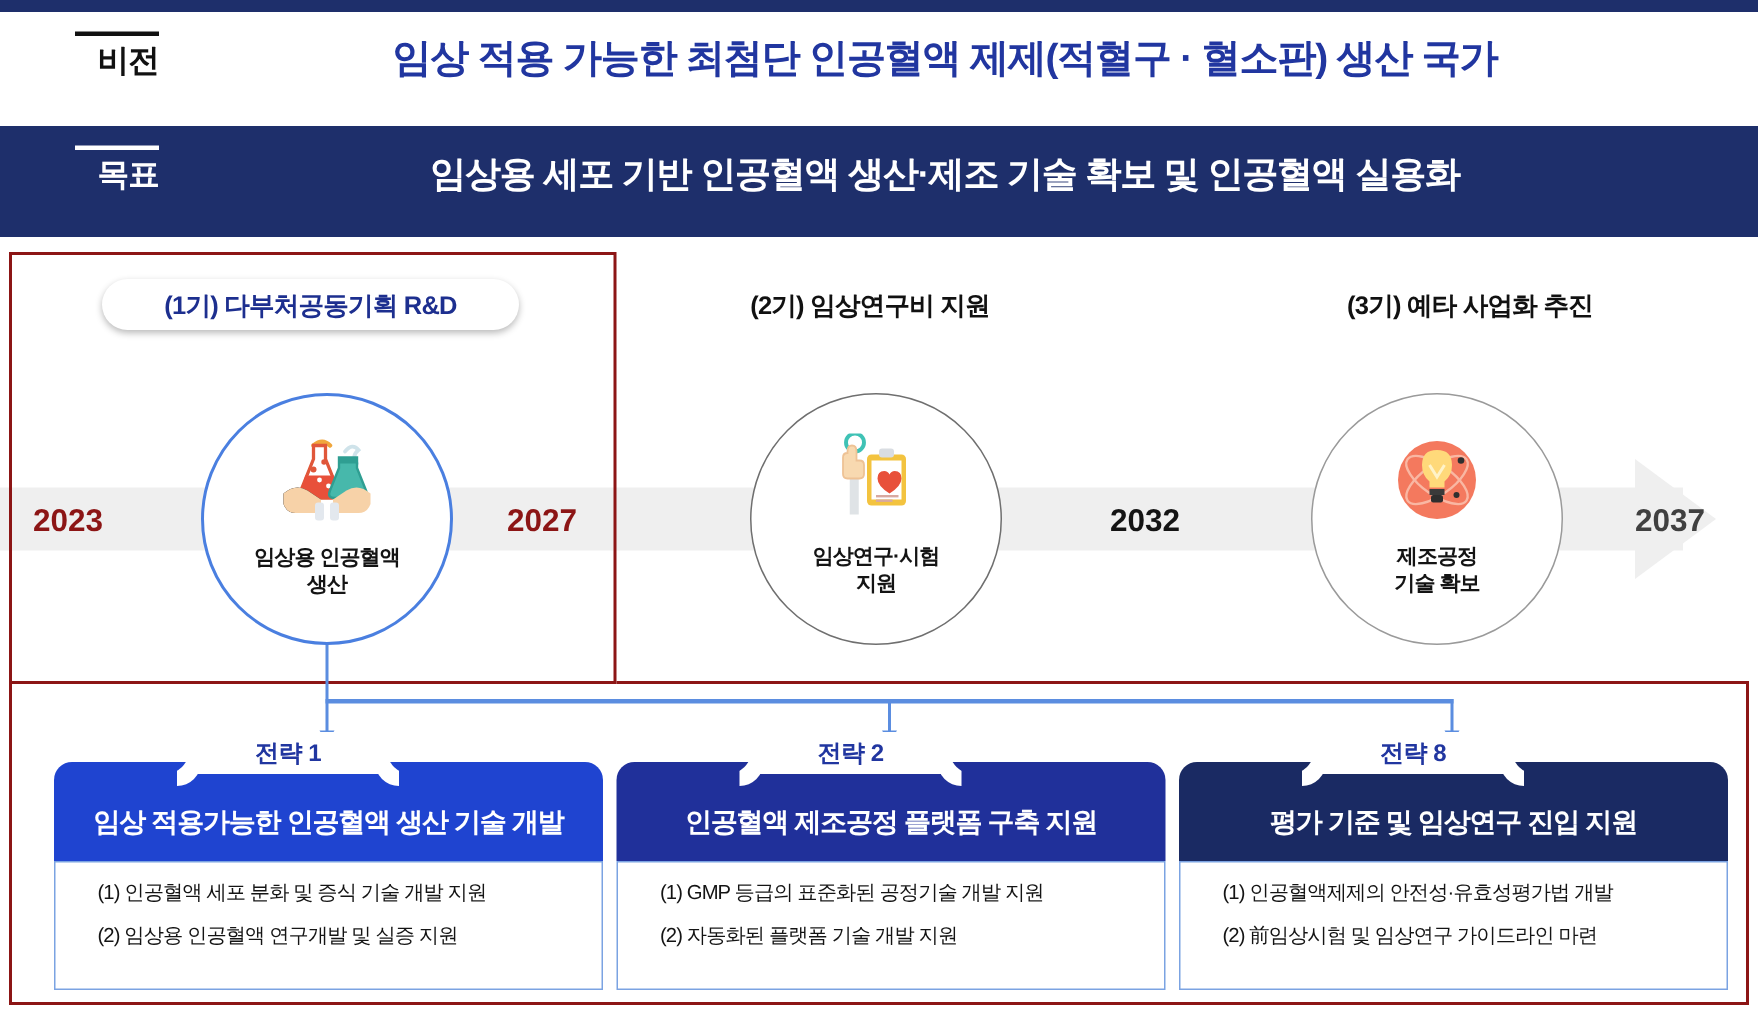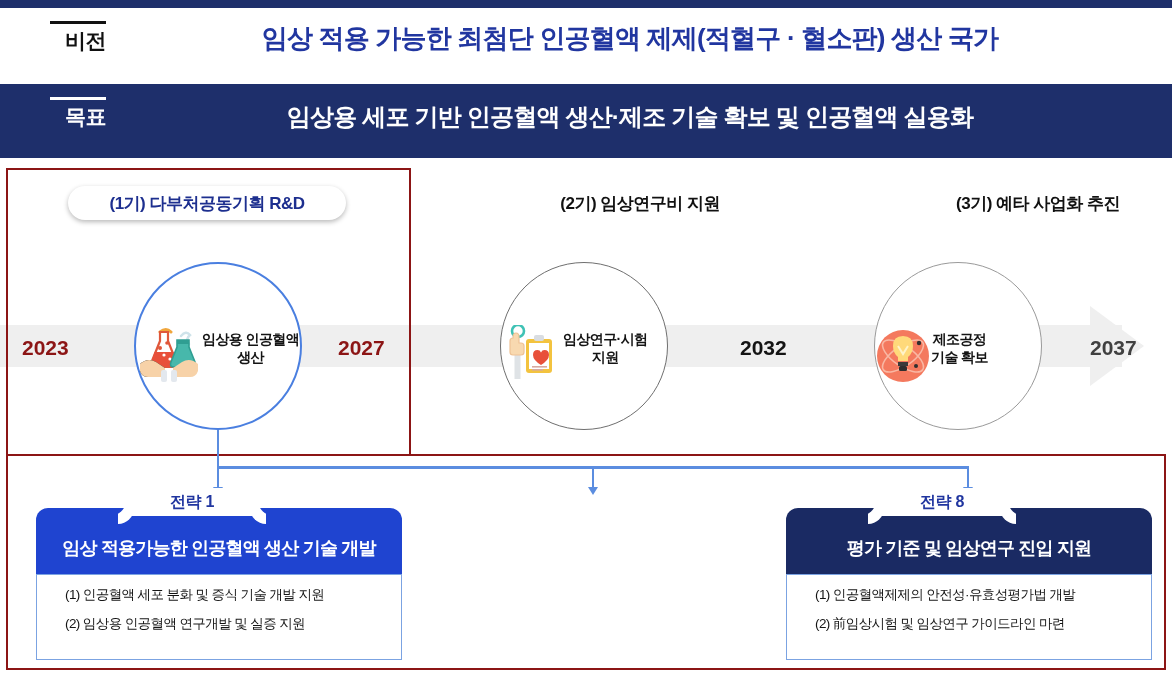--- a/index.html
+++ b/index.html
@@ -62,21 +62,21 @@
   .phase-pill{
     position:absolute;height:34px;border-radius:17px;background:#ffffff;
     box-shadow:0 2px 5px rgba(0,0,0,0.28);
     display:flex;align-items:center;justify-content:center;
     font-size:17px;font-weight:700;color:#1d2f8f;letter-spacing:-0.5px;
     z-index:6;
   }
   .phase-pill.p1{left:68px;top:186px;width:278px;}
   .phase-plain{
     position:absolute;font-size:17px;font-weight:700;color:#111111;
-    letter-spacing:-0.5px;text-align:right;z-index:6;
+    letter-spacing:-0.5px;text-align:center;z-index:6;
   }
   .phase-plain.p2{left:440px;top:192px;width:280px;}
   .phase-plain.p3{left:840px;top:192px;width:280px;}
 
   
   .timeline{position:absolute;left:0px;top:325px;width:1122px;height:42px;background:#efefef;z-index:1;}
   .timeline-head{
     position:absolute;left:1090px;top:306px;width:0;height:0;z-index:1;
     border-top:40px solid transparent;border-bottom:40px solid transparent;
     border-left:54px solid #efefef;
@@ -86,21 +86,21 @@
   .year{position:absolute;font-size:21px;font-weight:700;letter-spacing:0px;z-index:5;}
   .y2023{left:22px;top:336px;color:#8c1515;}
   .y2027{left:338px;top:336px;color:#8c1515;}
   .y2032{left:740px;top:336px;color:#141414;}
   .y2037{left:1090px;top:336px;color:#141414;}
 
   
   .circ{
     position:absolute;width:168px;height:168px;border-radius:50%;
     background:#ffffff;box-sizing:border-box;z-index:5;
-    display:flex;align-items:center;justify-content:flex-start;
+    display:flex;flex-direction:column;align-items:center;justify-content:flex-start;
   }
   .circ.c1{left:134px;top:262px;border:2px solid #4a7fe0;}
   .circ.c2{left:500px;top:262px;border:1.5px solid #6f6f6f;}
   .circ.c3{left:874px;top:262px;border:1.5px solid #9a9a9a;}
 
   .circ .art{height:74px;display:flex;align-items:center;justify-content:center;margin-top:20px;}
   .circ .cap{
     font-size:14px;font-weight:700;color:#141414;text-align:center;
     letter-spacing:-0.6px;line-height:1.3;margin-top:4px;
   }
@@ -274,20 +274,28 @@
 
   <div class="strat s1">
     <div class="strat-tab">전략 1</div>
     <div class="strat-head" style="background: rgb(31, 68, 208);">임상 적용가능한 인공혈액 생산 기술 개발</div>
     <div class="strat-body">
       <div class="li">(1) 인공혈액 세포 분화 및 증식 기술 개발 지원</div>
       <div class="li">(2) 임상용 인공혈액 연구개발 및 실증 지원</div>
     </div>
   </div>
 
+  <div class="strat s2">
+    <div class="strat-tab">전략 2</div>
+    <div class="strat-head" style="background: rgb(32, 48, 154);">인공혈액 제조공정 플랫폼 구축 지원</div>
+    <div class="strat-body">
+      <div class="li">(1)  GMP 등급의 표준화된 공정기술 개발 지원</div>
+      <div class="li">(2)  자동화된 플랫폼 기술 개발 지원</div>
+    </div>
+  </div>
 
   <div class="strat s3">
     <div class="strat-tab">전략 8</div>
     <div class="strat-head" style="background: rgb(26, 42, 99);">평가 기준 및  임상연구 진입 지원</div>
     <div class="strat-body">
       <div class="li">(1)  인공혈액제제의 안전성·유효성평가법 개발</div>
       <div class="li">(2)  前임상시험 및 임상연구 가이드라인 마련</div>
     </div>
   </div>
 

